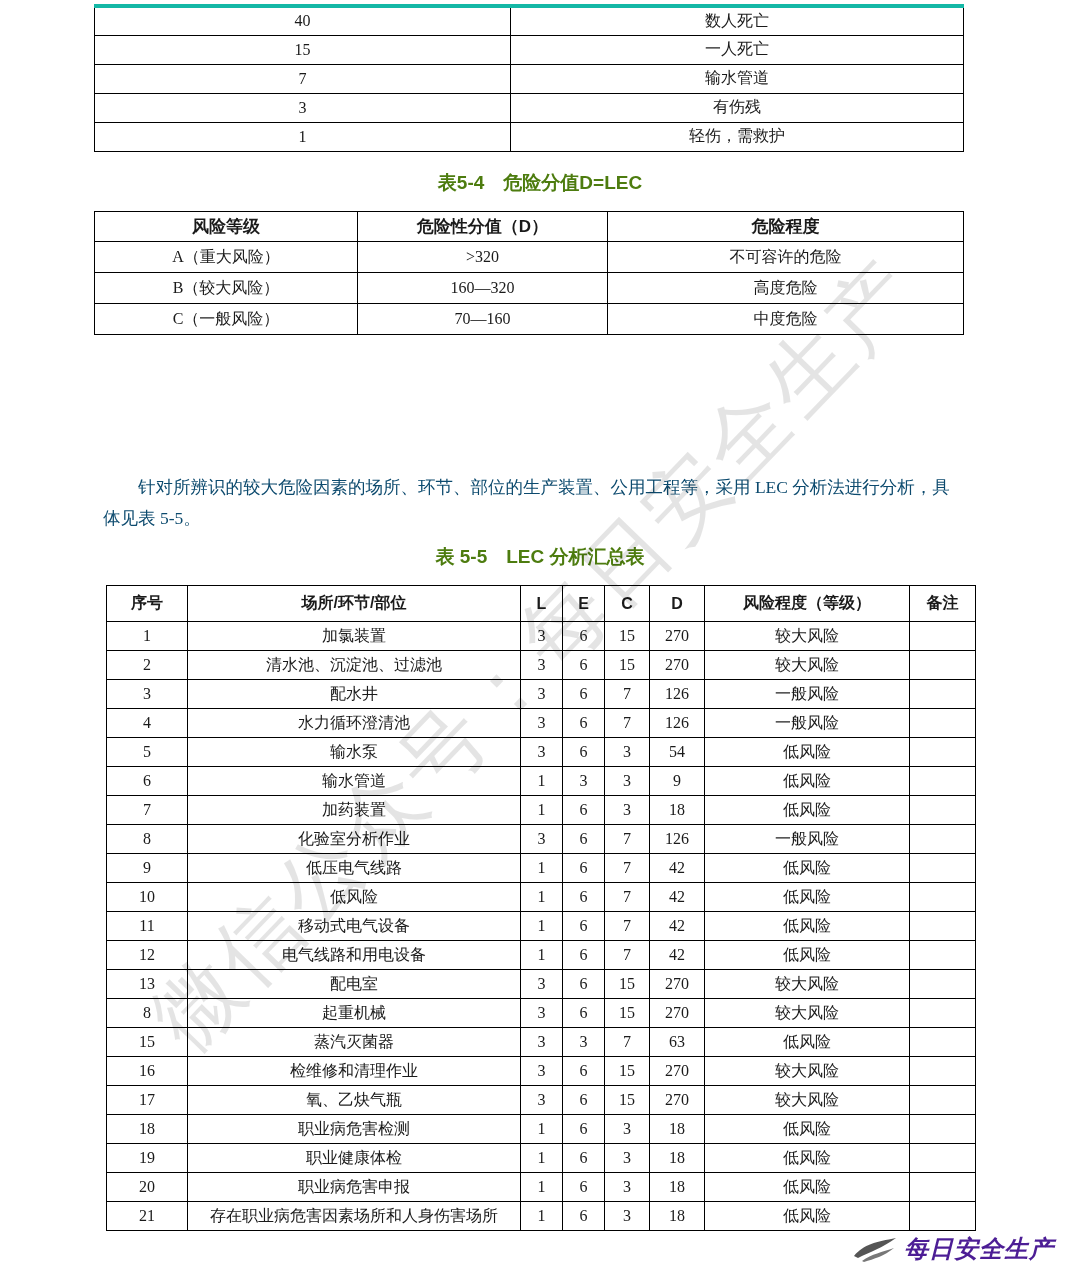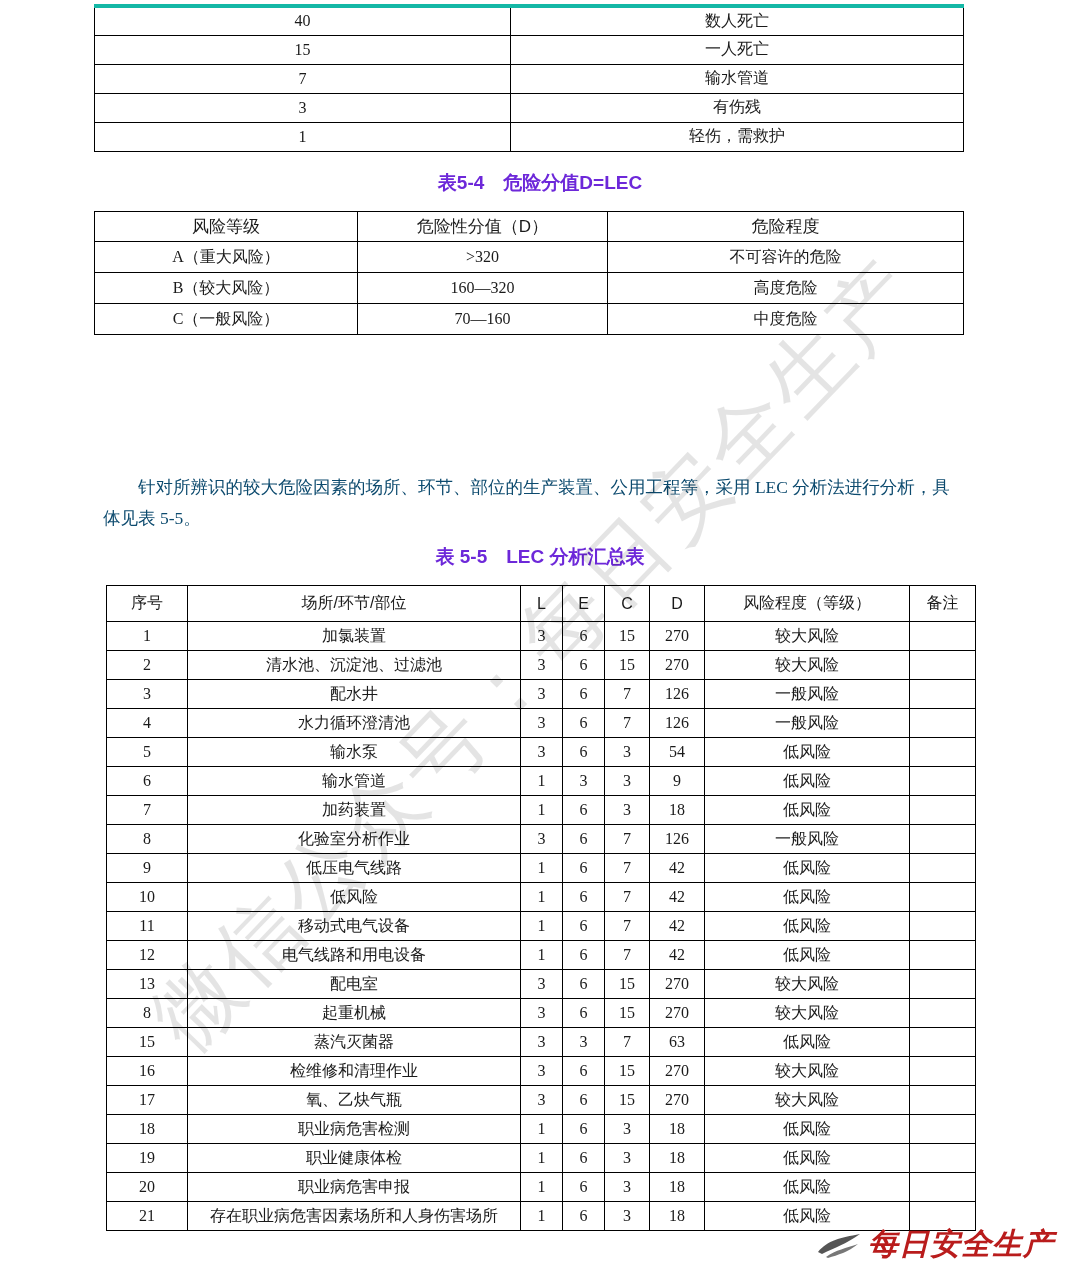--- a/index.html
+++ b/index.html
@@ -15,30 +15,30 @@
 
   table { border-collapse:collapse; table-layout:fixed; width:869px; background:transparent; }
   td, th {
     border:1px solid #000;
     text-align:center;
     vertical-align:middle;
     font-size:16px;
     padding:2px 6px;
     overflow:hidden;
   }
-  th { font-weight:normal; font-family:"Liberation Sans","DejaVu Sans",sans-serif;text-align:center; }
+  th { font-weight:bold; font-family:"Liberation Sans","DejaVu Sans",sans-serif;text-align:center; }
 
   .top-table { position:absolute; left:94px; top:4px; border-top:4px solid #14b8a6; }
   .top-table td { height:29px; }
 
   .table-title {
     position:absolute; left:0; width:1080px;
     text-align:center;
     font-family:"Liberation Sans","DejaVu Sans",sans-serif;
-    font-weight:bold; font-size:19px; color:#6d28d9;
+    font-weight:bold; font-size:19px; color:#4d7c0f;
   }
   .title-54 { top:170px; }
   .title-55 { top:544px; }
 
   .table-54 { position:absolute; left:94px; top:211px; }
   .table-54 th { height:30px; font-size:17px; }
   .table-54 td { height:31px;margin-left:48px; }
 
   .section-heading {
     position:absolute; left:103px; top:400px;
@@ -73,21 +73,21 @@
 
   .brand {
     position:absolute; right:26px; bottom:16px;
     display:flex; align-items:center; gap:6px;
     z-index:6;
   }
   .brand-icon { width:46px; height:30px; }
   .brand-text {
     font-family:"Liberation Sans","DejaVu Sans",sans-serif;
     font-weight:bold; font-style:italic;
-    font-size:30px; color:#b91c1c;
+    font-size:24px; color:#4c1d95;
     letter-spacing:1px;
   }
 </style>
 </head>
 <body>
 
 <div class="page">
 
   <div class="watermark">微信公众号：每日安全生产</div>
 

